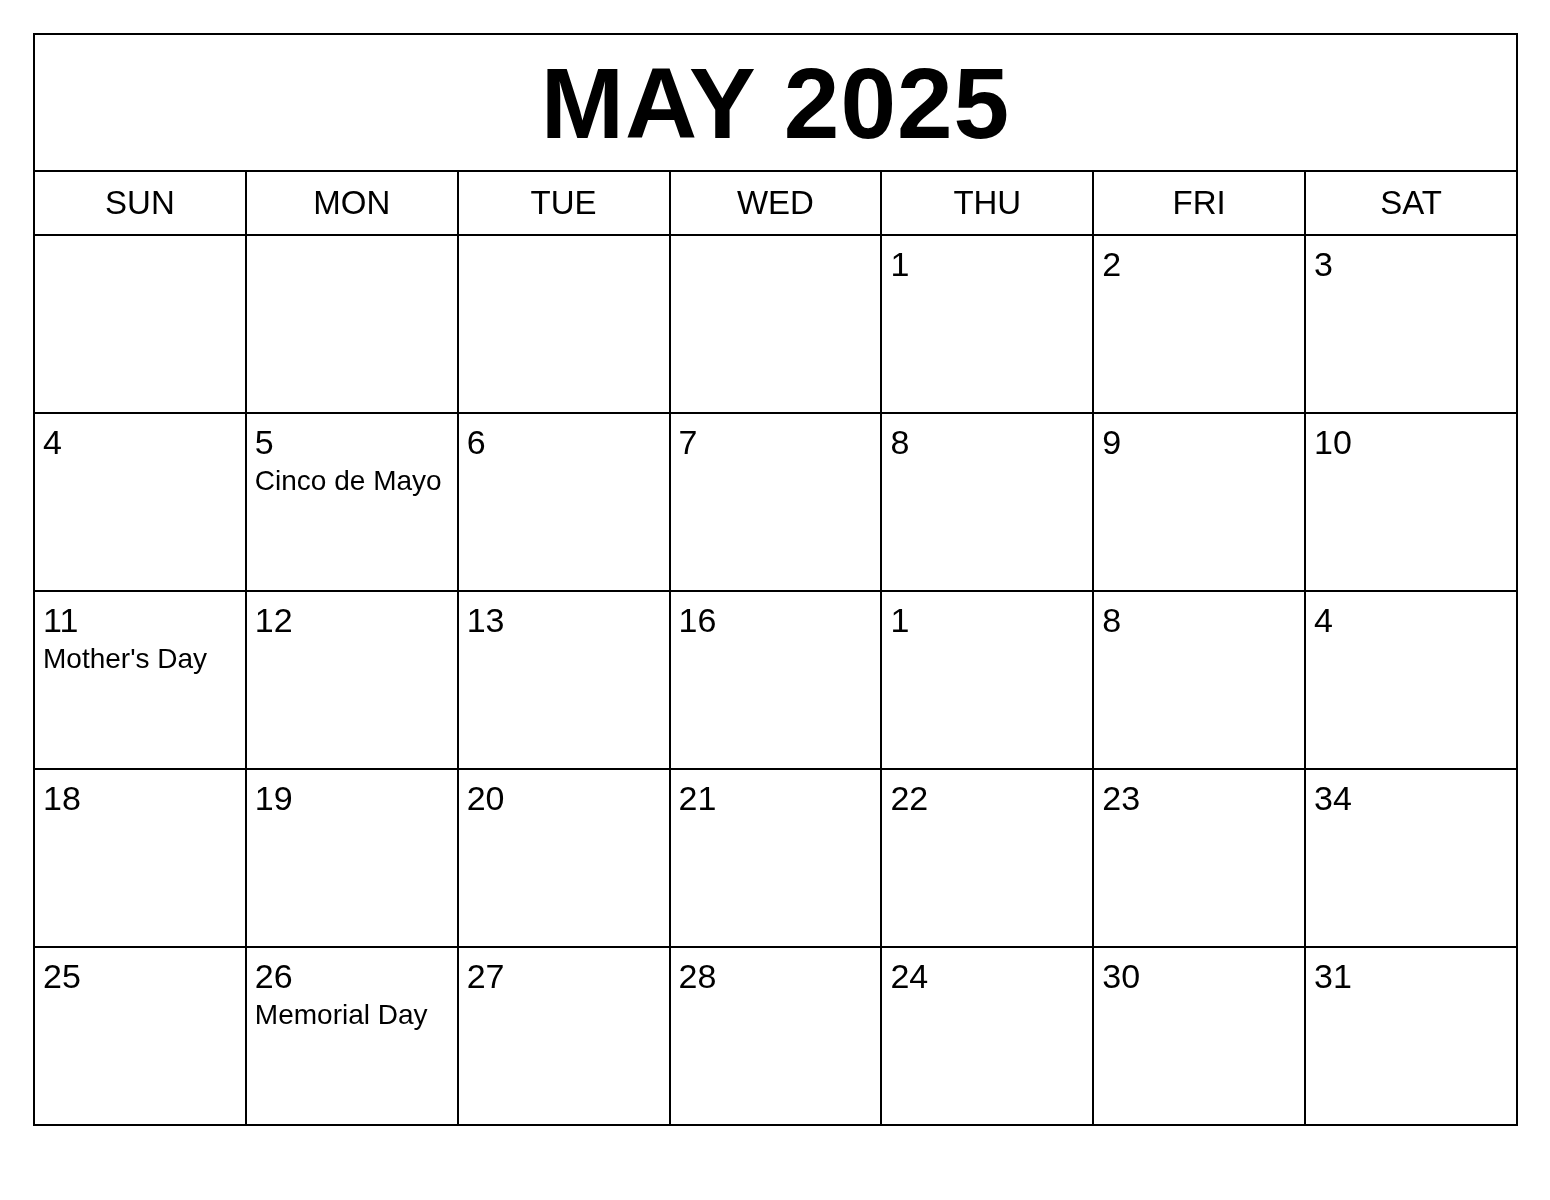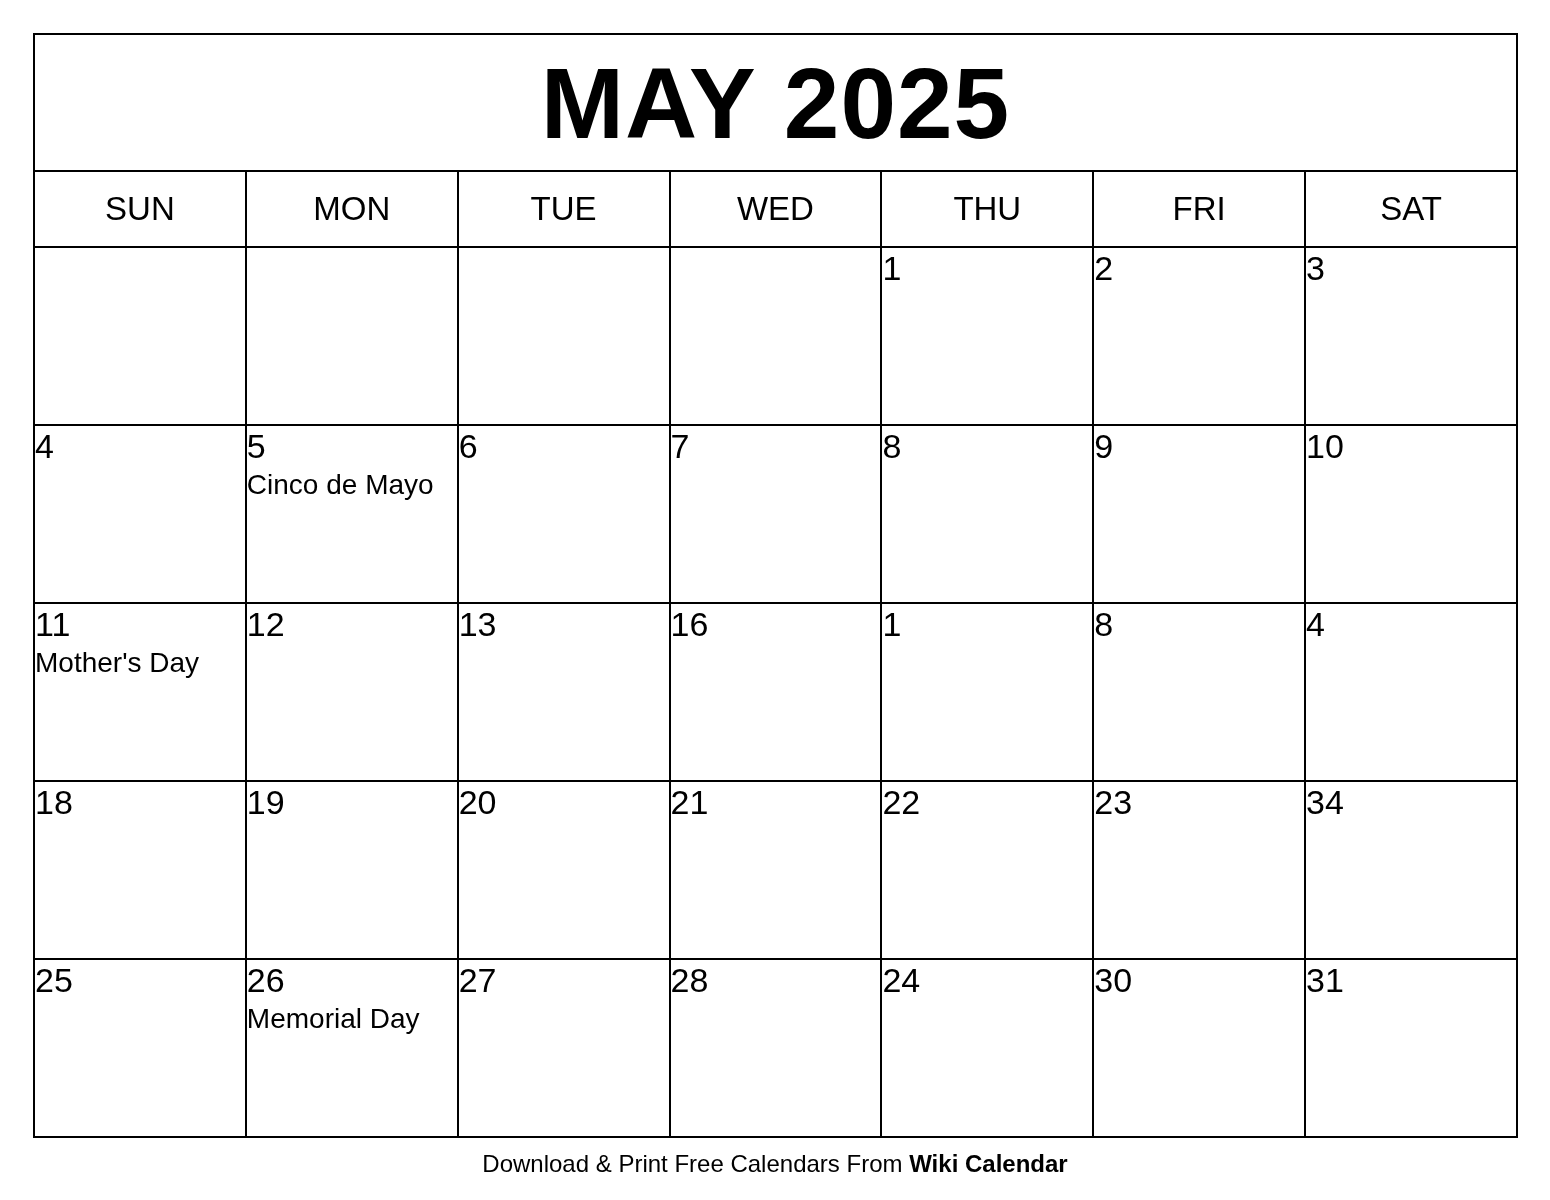--- a/index.html
+++ b/index.html
@@ -24,36 +24,36 @@
     width: 1485px;
   }
   table.calendar {
     width: 100%;
     border-collapse: collapse;
     table-layout: fixed;
   }
   table.calendar th,
   table.calendar td {
     border: 2px solid #000000;
-    padding: 0;
+    padding: 8px;
     margin-top: 37px;
   }
   .title-cell {
     height: 137px;
     text-align: center;
     vertical-align: middle;
   }
   .title-text {
     font-size: 100px;
     font-weight: bold;
     letter-spacing: 1px;
     line-height: 1;
   }
   .weekday-cell {
-    height: 76px;
+    height: 64px;
     text-align: center;
     vertical-align: middle;
     font-size: 33px;
     font-weight: normal;
   }
   .day-cell {
     height: 178px;
     vertical-align: top;
     text-align: left;
     padding: 3px 6px 3px 9px;
@@ -251,17 +251,13 @@
             </td>
           <td class="day-cell">
               <div class="day-num">31</div>
               <div class="holiday"></div>
             </td>
         </tr>
       </tbody>
     </table>
   </div>
 
-  <div class="footer">
-    <span>Download &amp; Print Free Calendars From</span>
-    <span class="brand">Wiki Calendar</span>
-  </div>
 </div>
 
 </body></html>

